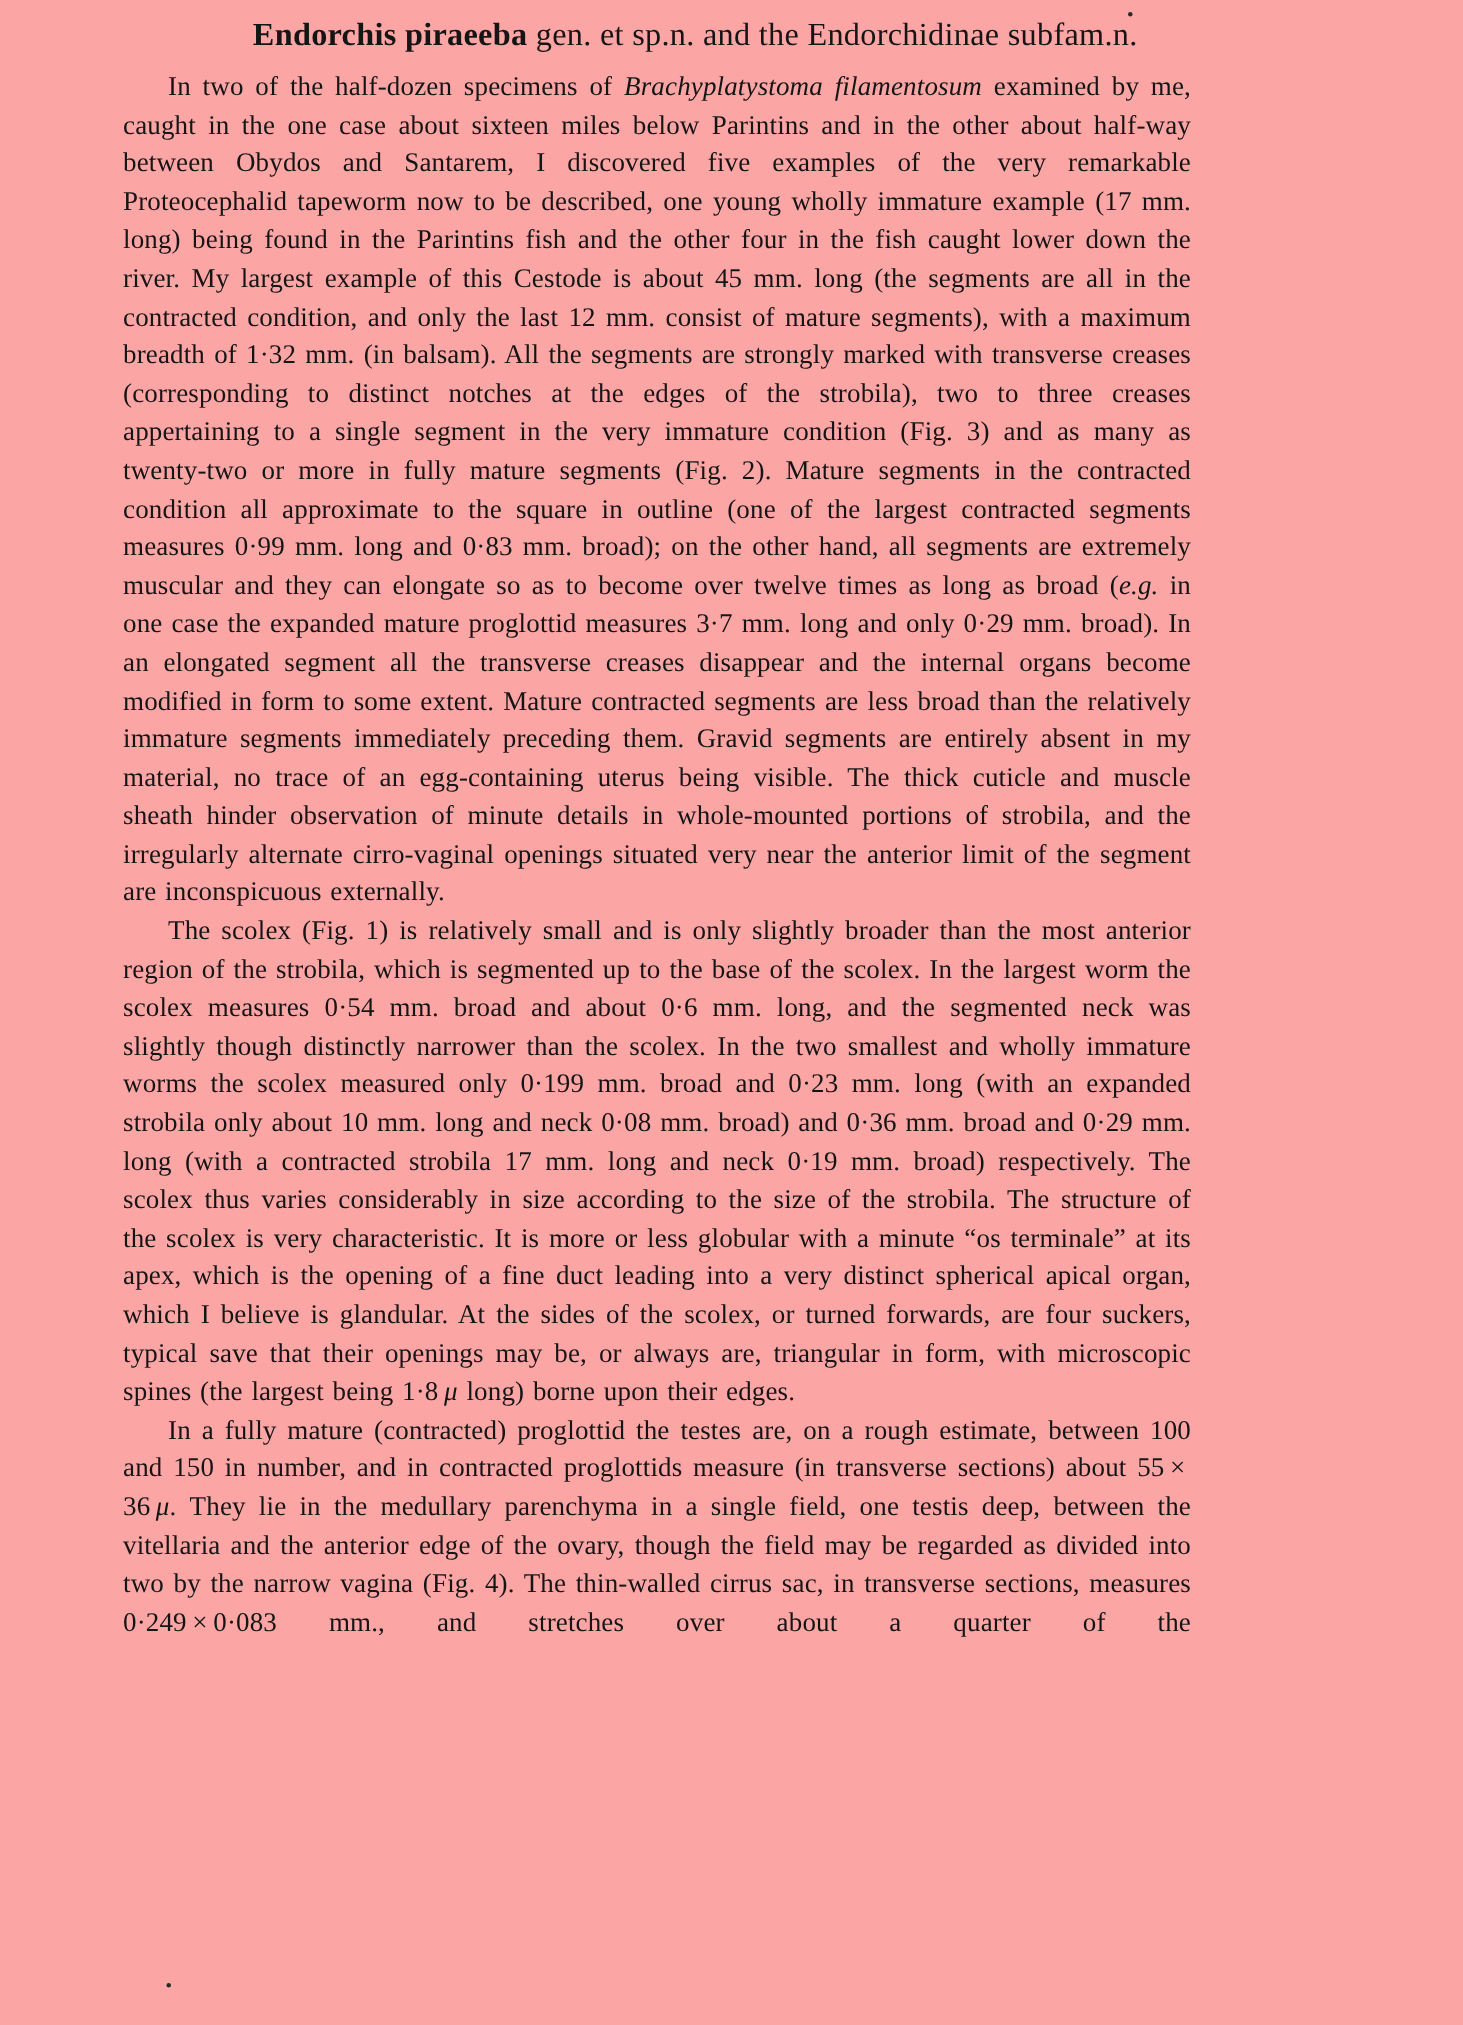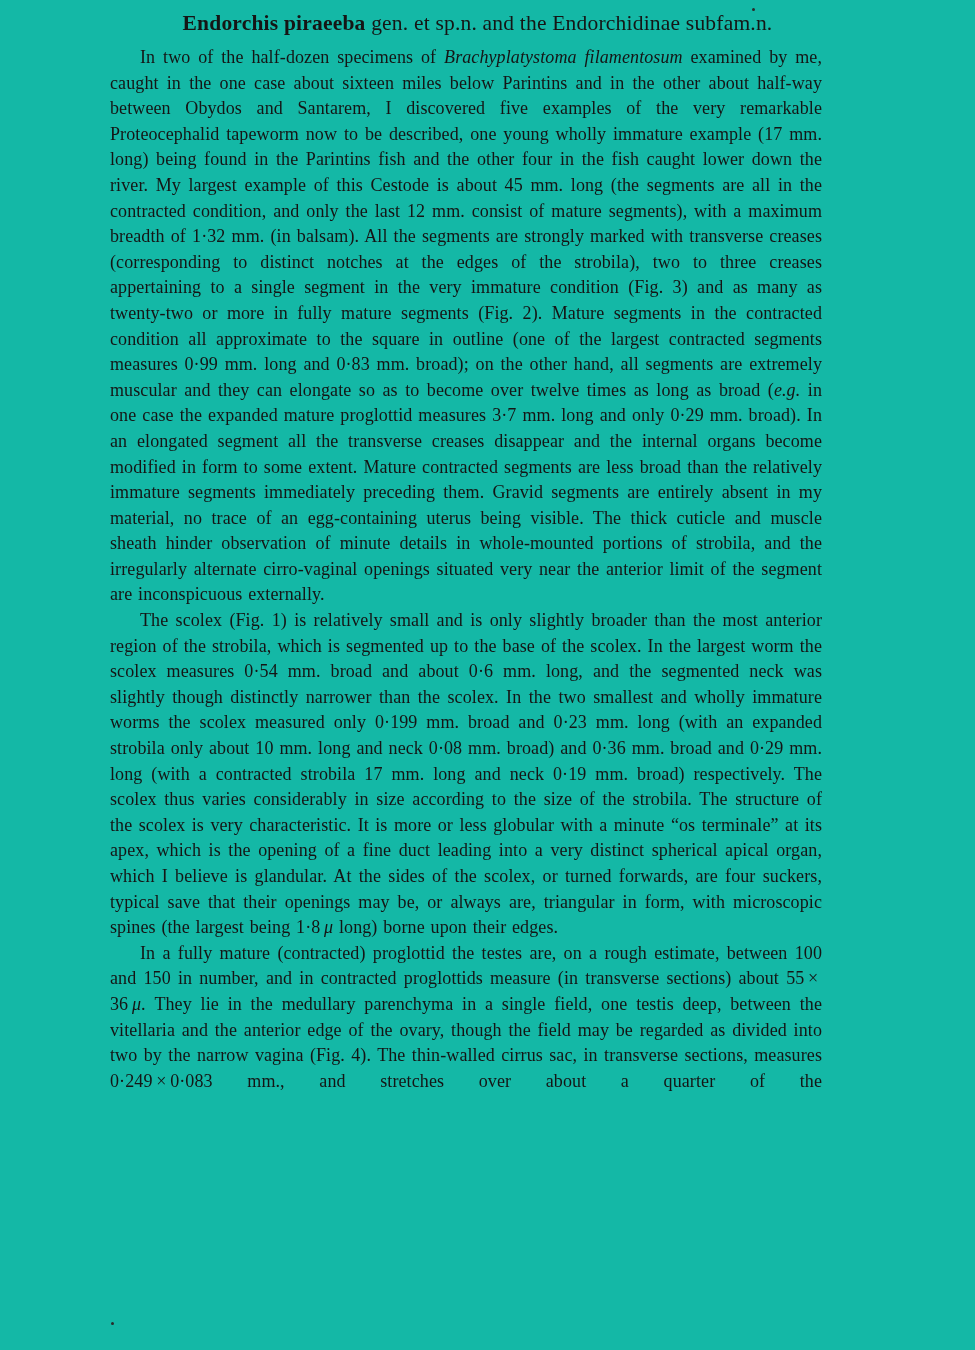--- a/index.html
+++ b/index.html
@@ -11,23 +11,23 @@
     width: 975px;
     height: 1350px;
     overflow: hidden;
     font-family: "Liberation Serif", serif;
     color: #151515;
   }
   .page {
     position: relative;
     width: 975px;
     height: 1350px;
-    background: #14b8a6;
+    background: #fca5a5;
     box-sizing: border-box;
-    padding: 10px 130px 0 110px;
+    padding: 10px 130px 0 82px;
   }
   .heading {
     margin: 0 0 9px 0;
     text-align: center;
     font-size: 21.5px;
     line-height: 26px;
     font-weight: normal;
     letter-spacing: 0.2px;
   }
   .heading span[data-style="b"] { font-weight: bold; }

